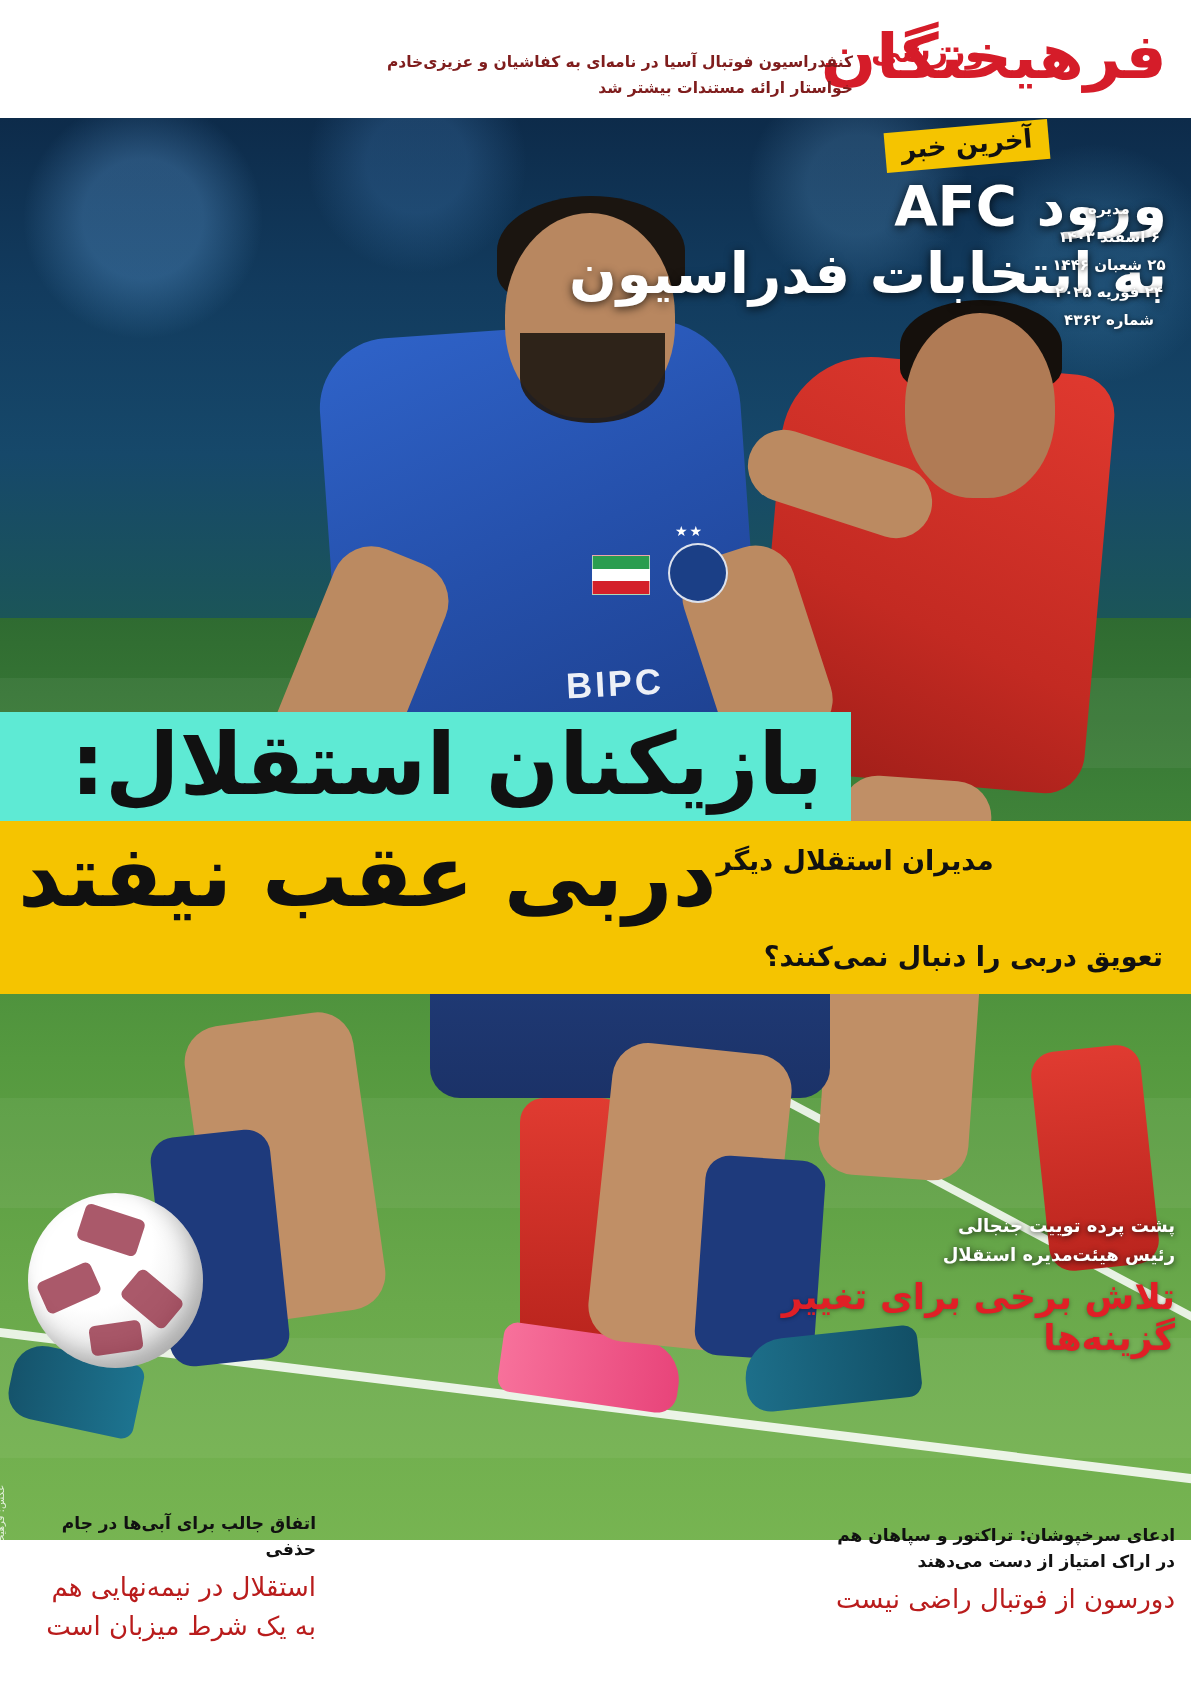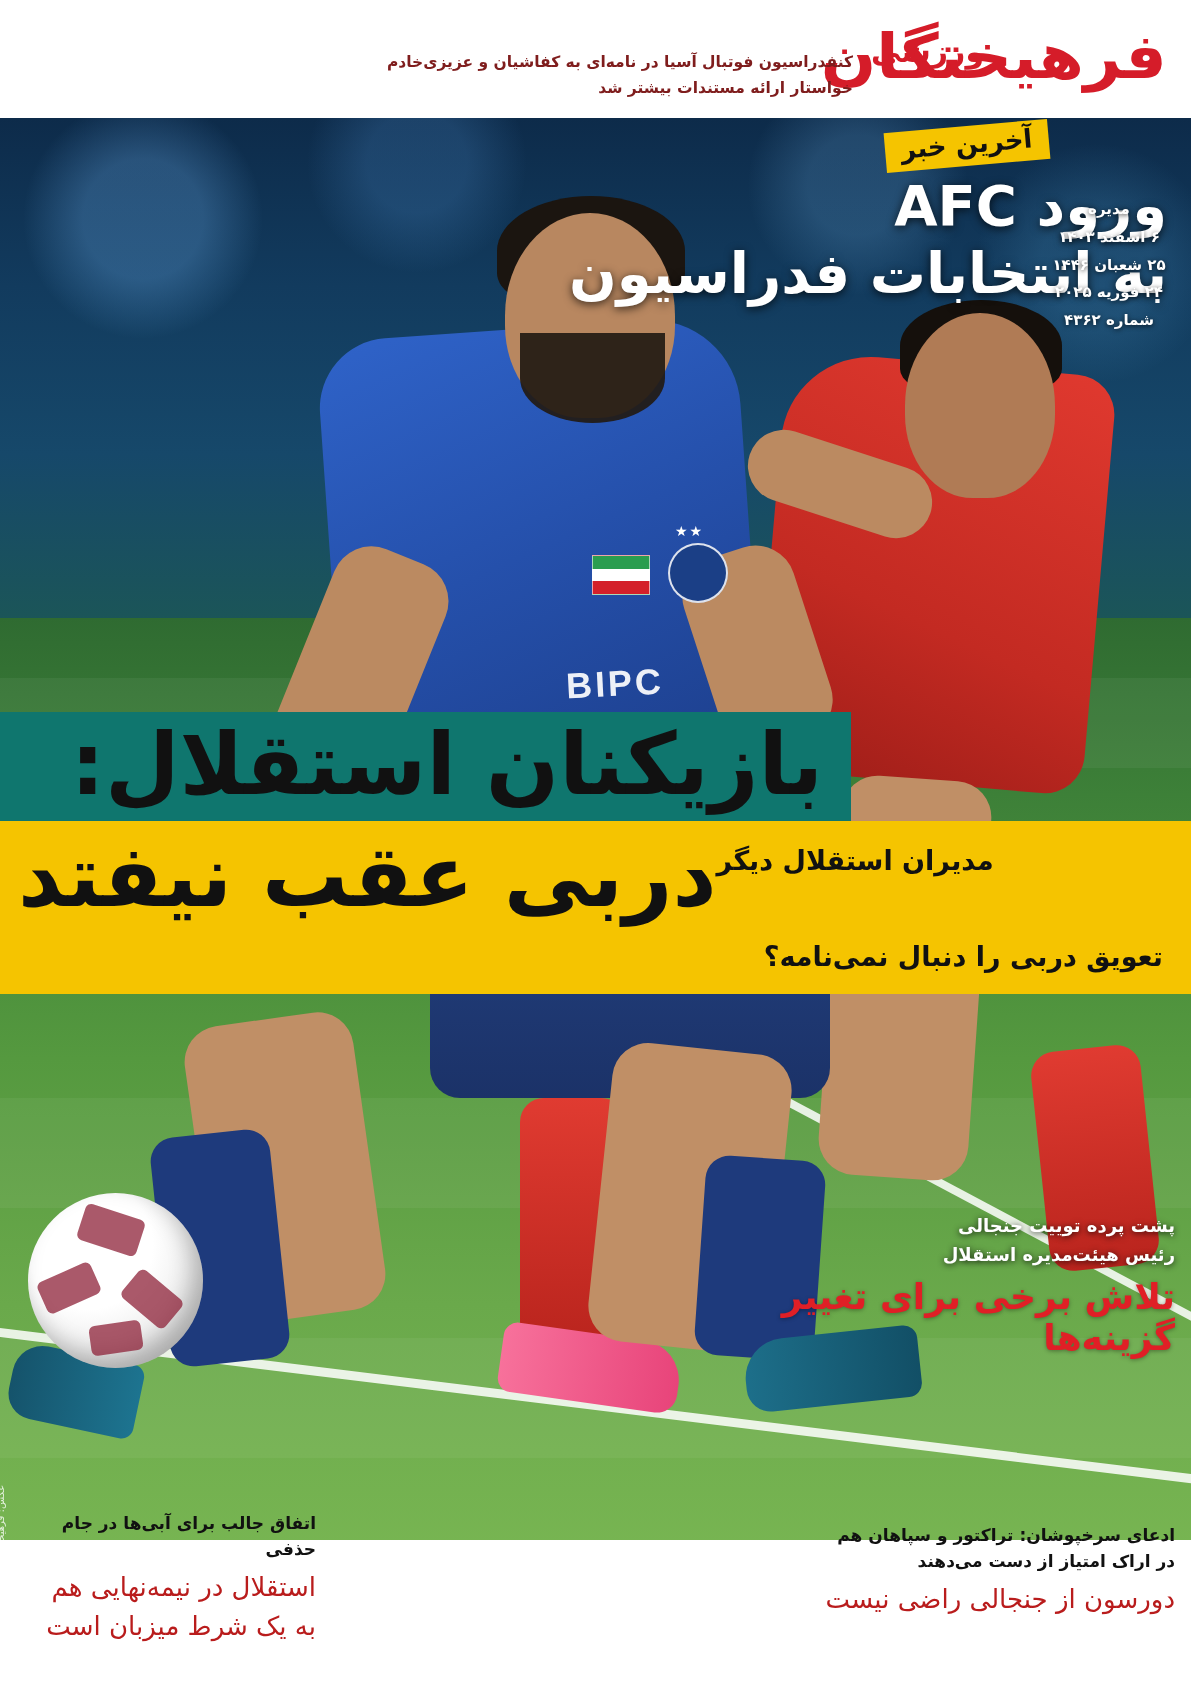--- a/index.html
+++ b/index.html
@@ -315,21 +315,21 @@
   }
 
   
   .headline-wrap {
     position: absolute;
     top: 712px; left: 0;
     width: 1191px;
     z-index: 5;
   }
   .hl-band1 {
-    background: #0f766e;
+    background: #5eead4;
     margin-right: 340px;
     padding: 6px 28px 10px 18px;
     text-align: right;
   }
   .hl-band1 span {
     font-size: 86px;
     font-weight: bold;
     color: #111;
     line-height: 1.08;
     white-space: nowrap;
@@ -522,35 +522,35 @@
   <div class="headline-wrap">
     <div class="hl-band1">
       <span>بازیکنان استقلال:</span>
     </div>
     <div class="hl-band2">
       <div class="big">دربی عقب نیفتد</div>
       <div class="hl-kicker">
         <div>مدیران استقلال دیگر</div>
       </div>
     </div>
-    <div class="hl-band3">تعویق دربی را دنبال نمی‌نامه؟</div>
+    <div class="hl-band3">تعویق دربی را دنبال نمی‌کنند؟</div>
   </div>
 
   <div class="teaser-mid">
     <div class="kick">پشت پرده توییت جنجالی</div>
     <div class="kick">رئیس هیئت‌مدیره استقلال</div>
     <div class="title">تلاش برخی برای تغییر گزینه‌ها</div>
   </div>
 
   <div class="bottom"></div>
 
   <div class="teaser t-right">
     <div class="kick">ادعای سرخپوشان: تراکتور و سپاهان هم</div>
     <div class="kick">در اراک امتیاز از دست می‌دهند</div>
-    <div class="title">دورسون از جنجالی راضی نیست</div>
+    <div class="title">دورسون از فوتبال راضی نیست</div>
   </div>
 
   <div class="teaser t-left">
     <div class="kick">اتفاق جالب برای آبی‌ها در جام حذفی</div>
     <div class="title">استقلال در نیمه‌نهایی هم</div>
     <div class="title" style="margin-top:2px;">به یک شرط میزبان است</div>
   </div>
 
   <div class="bottom-credit">عکس: فرهیختگان ورزشی</div>
 

